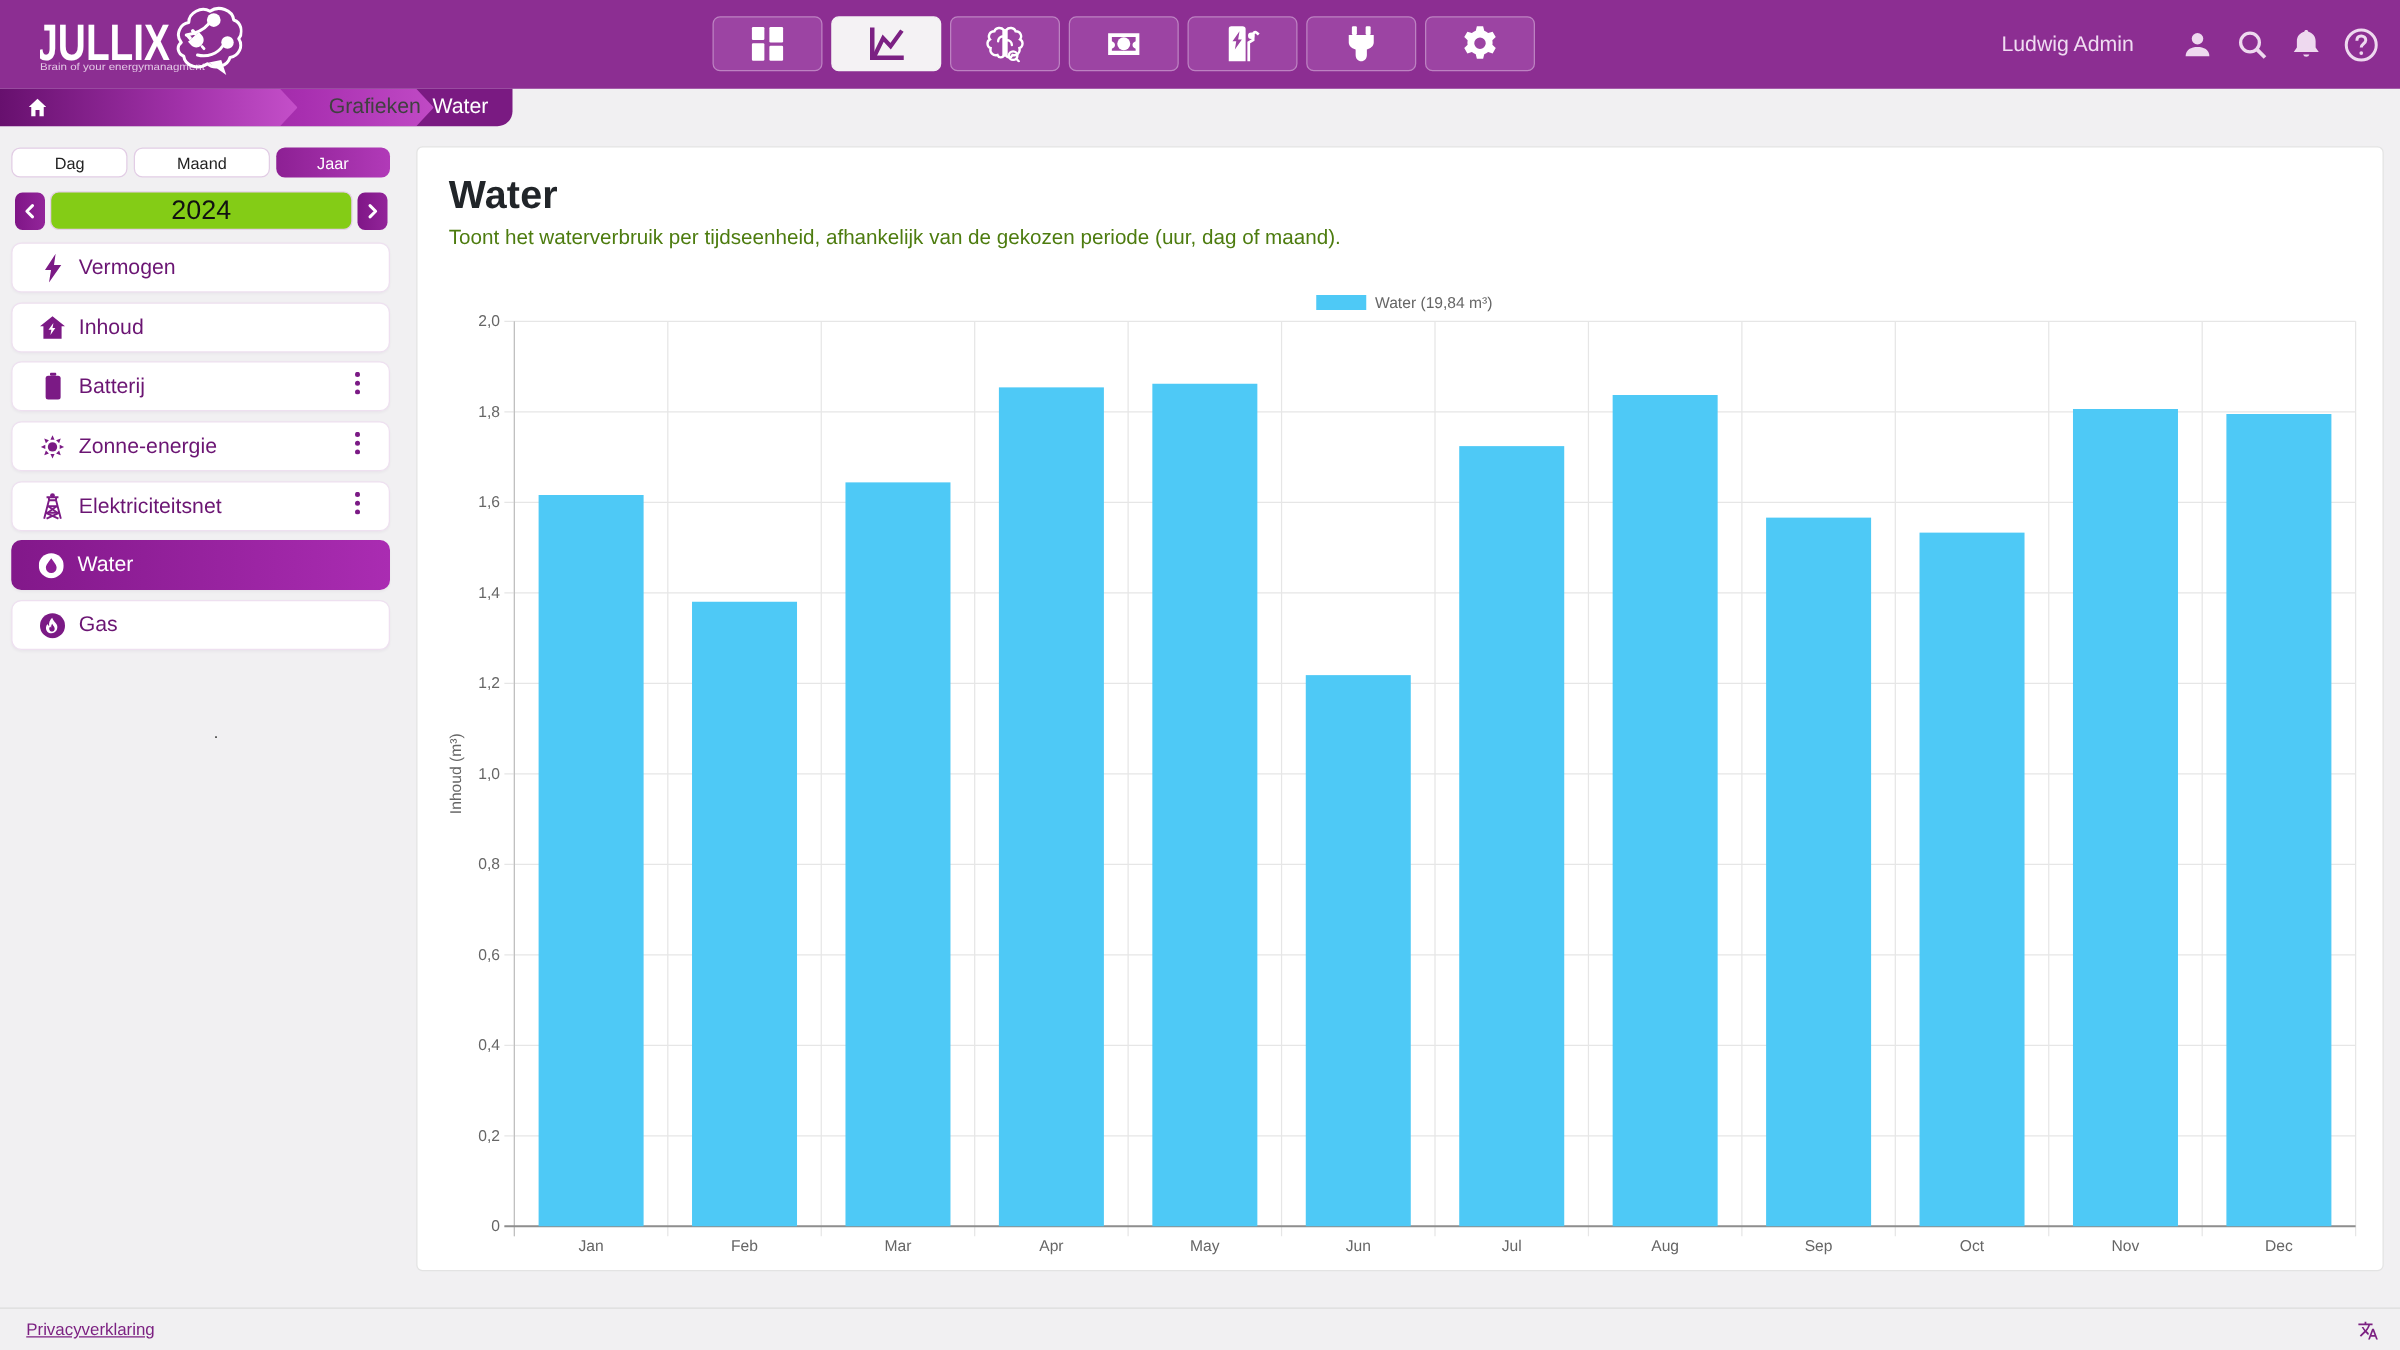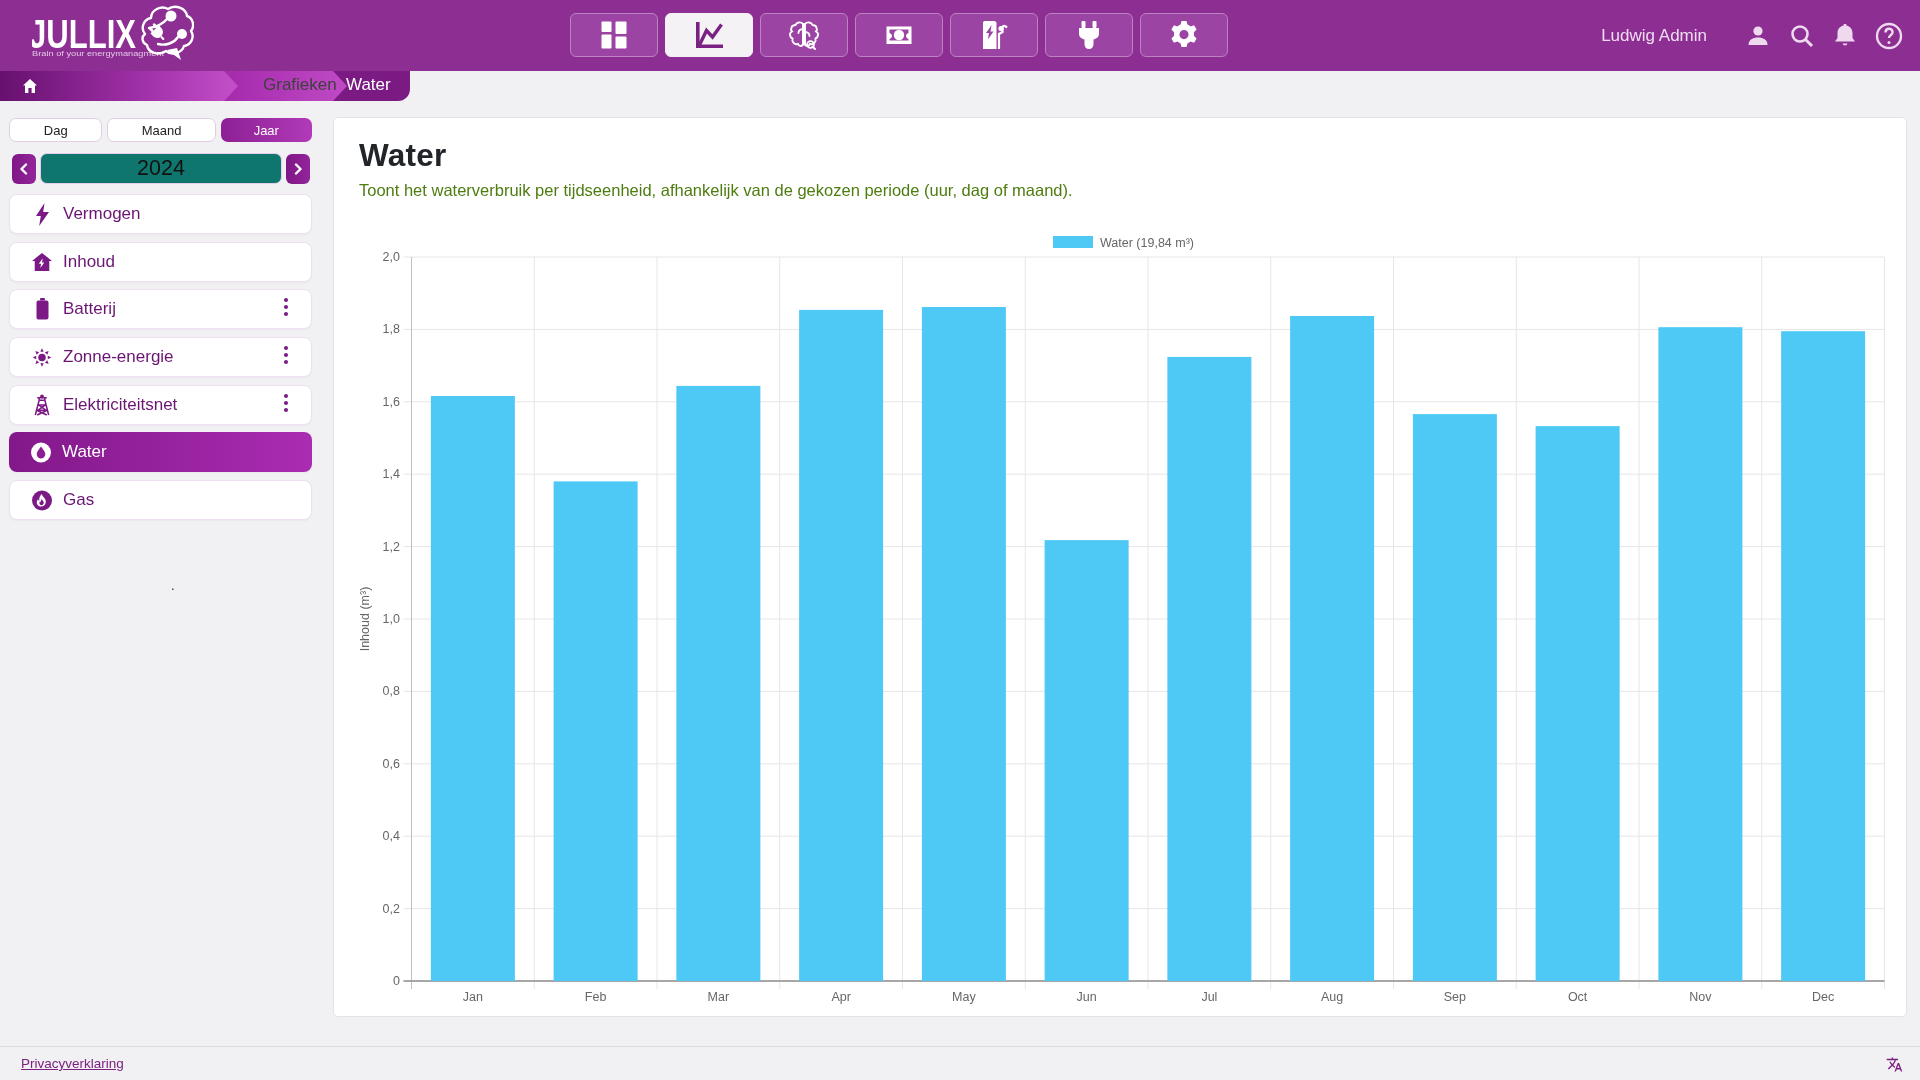--- a/index.html
+++ b/index.html
@@ -44,21 +44,21 @@
 .side { position:absolute; left:9px; top:118px; width:303px; }
 .toggles { display:flex; gap:5px; height:24px; margin-bottom:11px; }
 .tog { flex:1; border-radius:7px; border:1px solid #e2cde5; background:#fff; font-size:13px; color:#222;
   display:flex; align-items:center; justify-content:center; font-family:inherit; }
 .tog.mid { flex:1.16; }
 .tog.active { background:linear-gradient(90deg,#8d2094,#b13ab8); color:#fff; border:none; }
 .yearrow { display:flex; gap:4px; height:31px; margin-bottom:10px; align-items:center; padding:0 2px 0 3px; }
 .yarr { width:24px; height:30px; border-radius:6px; background:linear-gradient(90deg,#7f1687,#93259a); color:#fff;
   display:flex; align-items:center; justify-content:center; }
 .yarr svg { display:block; }
-.yearbox { flex:1; height:31px; background:#0f766e; border:1px solid #e6d0e9; border-radius:7px;
+.yearbox { flex:1; height:31px; background:#84cc16; border:1px solid #e6d0e9; border-radius:7px;
   display:flex; align-items:center; justify-content:center; font-size:21.5px; color:#111; }
 .menu { display:flex; flex-direction:column; gap:7.7px; }
 .mitem { height:40px; background:#fff; border:1px solid #eee0f0; border-radius:8px;
   display:flex; align-items:center; padding-left:22px; position:relative; box-shadow:0 1px 2px rgba(60,0,70,0.04); }
 .mitem .ic { width:20px; height:20px; margin-right:11px; display:flex; align-items:center; justify-content:center; }
 .mitem .lbl { font-size:17px; color:#6b1573; }
 .mitem.active { background:linear-gradient(90deg,#82188a,#aa2cb2); border:none; }
 .mitem.active .lbl { color:#fff; }
 .kebab { position:absolute; right:23px; top:50%; transform:translateY(-50%); }
 .dot9 { position:absolute; left:171px; top:578px; color:#333; font-size:13px; }

